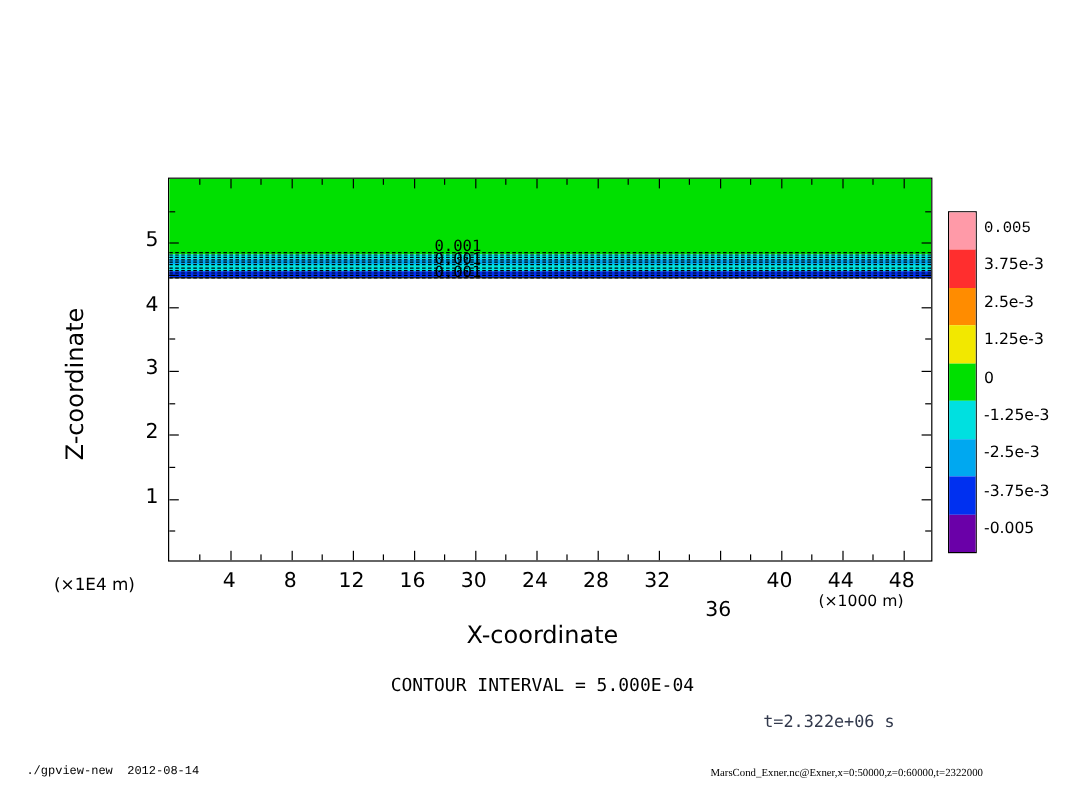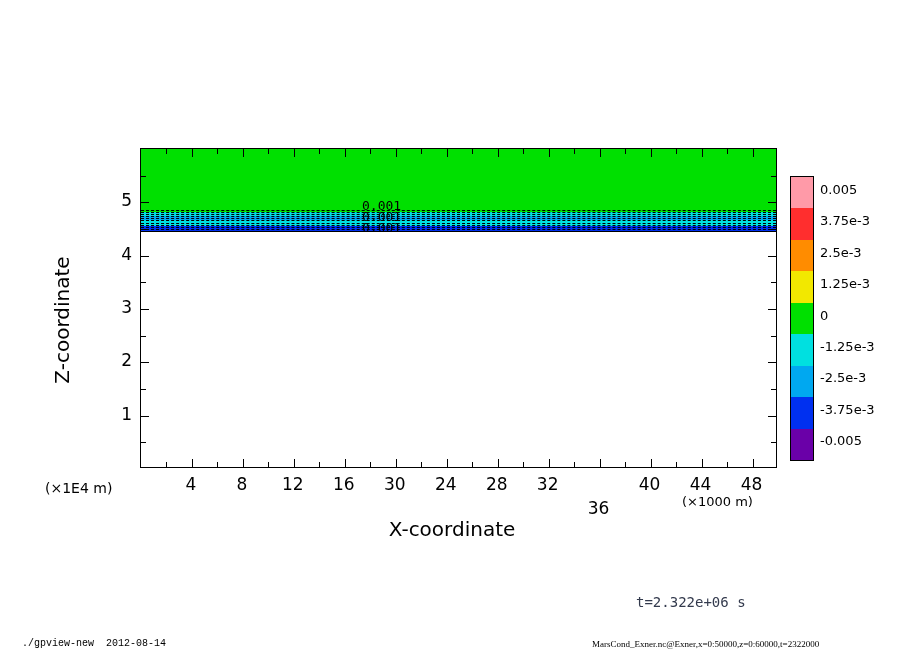--- a/index.html
+++ b/index.html
@@ -307,38 +307,39 @@
       <div class="txt ylab" style="top: 308px;">3</div>
       <div class="txt ylab" style="top: 254.667px;">4</div>
       <div class="txt ylab" style="top: 201.333px;">5</div>
     </div>
 
   <div class="txt" id="y-axis-title">Z-coordinate</div>
   <div class="txt" id="x-axis-title">X-coordinate</div>
   <div class="txt" id="x-units">(×1000 m)</div>
   <div class="txt" id="y-units">(×1E4 m)</div>
 
+  <div class="txt" id="contour-interval">CONTOUR INTERVAL = 5.000E-04</div>
   <div class="txt" id="time-label">t=2.322e+06 s</div>
 
   <div class="txt" id="footer-left">./gpview-new  2012-08-14</div>
   <div class="txt" id="footer-right">MarsCond_Exner.nc@Exner,x=0:50000,z=0:60000,t=2322000</div>
 
   <div id="colorbar">
       <div class="cb-cell" style="height: 31.4444px; background: rgb(255, 154, 168);"></div>
       <div class="cb-cell" style="height: 31.4444px; background: rgb(255, 46, 46);"></div>
       <div class="cb-cell" style="height: 31.4444px; background: rgb(255, 140, 0);"></div>
       <div class="cb-cell" style="height: 31.4444px; background: rgb(242, 232, 0);"></div>
       <div class="cb-cell" style="height: 31.4444px; background: rgb(0, 224, 0);"></div>
       <div class="cb-cell" style="height: 31.4444px; background: rgb(0, 224, 224);"></div>
       <div class="cb-cell" style="height: 31.4444px; background: rgb(0, 168, 240);"></div>
       <div class="cb-cell" style="height: 31.4444px; background: rgb(0, 48, 240);"></div>
       <div class="cb-cell" style="height: 31.4444px; background: rgb(106, 0, 168);"></div>
     </div>
   <div id="colorbar-labels">
-      <div class="txt cb-label" style="top: 189.722px;">0.005</div>
+      <div class="txt cb-label" style="top: 189.722px; font-family: Liberation Mono, monospace;">0.005</div>
       <div class="txt cb-label" style="top: 221.167px;">3.75e-3</div>
       <div class="txt cb-label" style="top: 252.611px;">2.5e-3</div>
       <div class="txt cb-label" style="top: 284.056px;">1.25e-3</div>
       <div class="txt cb-label" style="top: 315.5px;">0</div>
       <div class="txt cb-label" style="top: 346.944px;">-1.25e-3</div>
       <div class="txt cb-label" style="top: 378.389px;">-2.5e-3</div>
       <div class="txt cb-label" style="top: 409.833px;">-3.75e-3</div>
       <div class="txt cb-label" style="top: 441.278px;">-0.005</div>
     </div>
 

